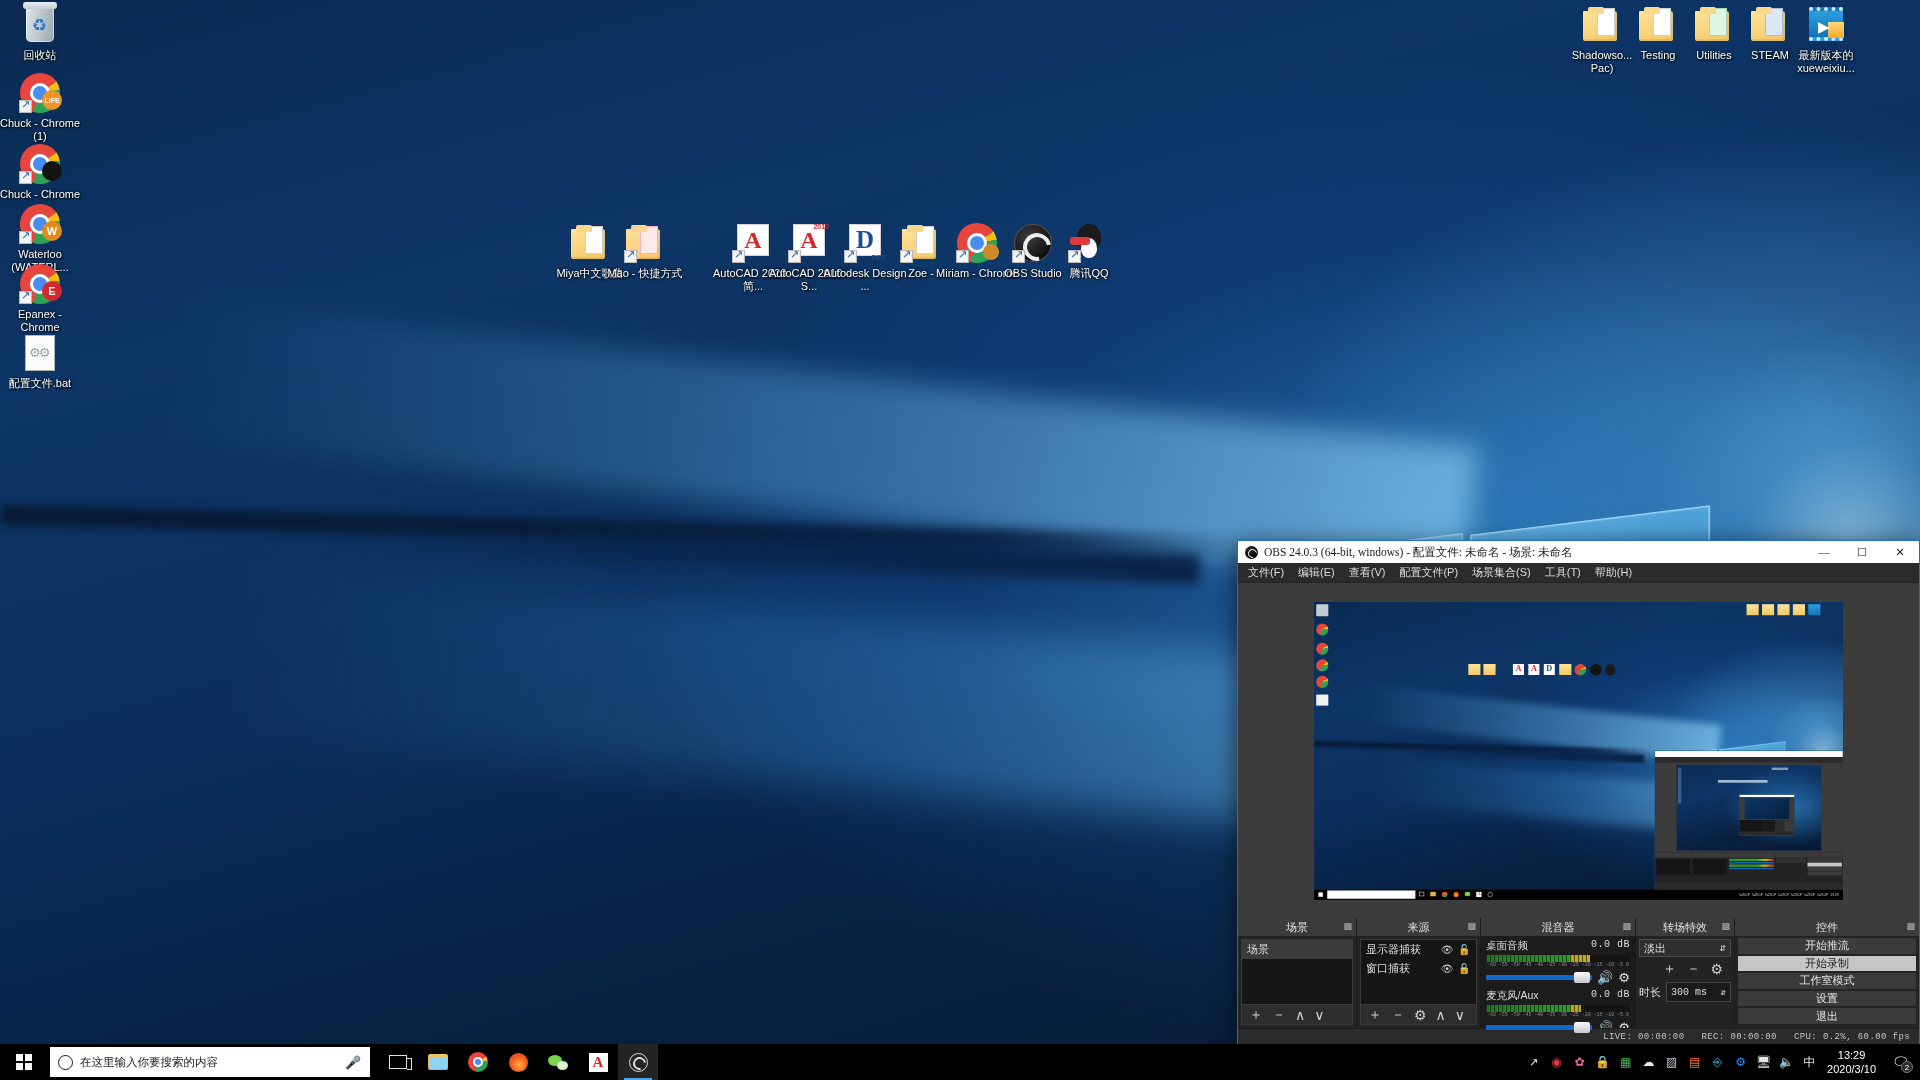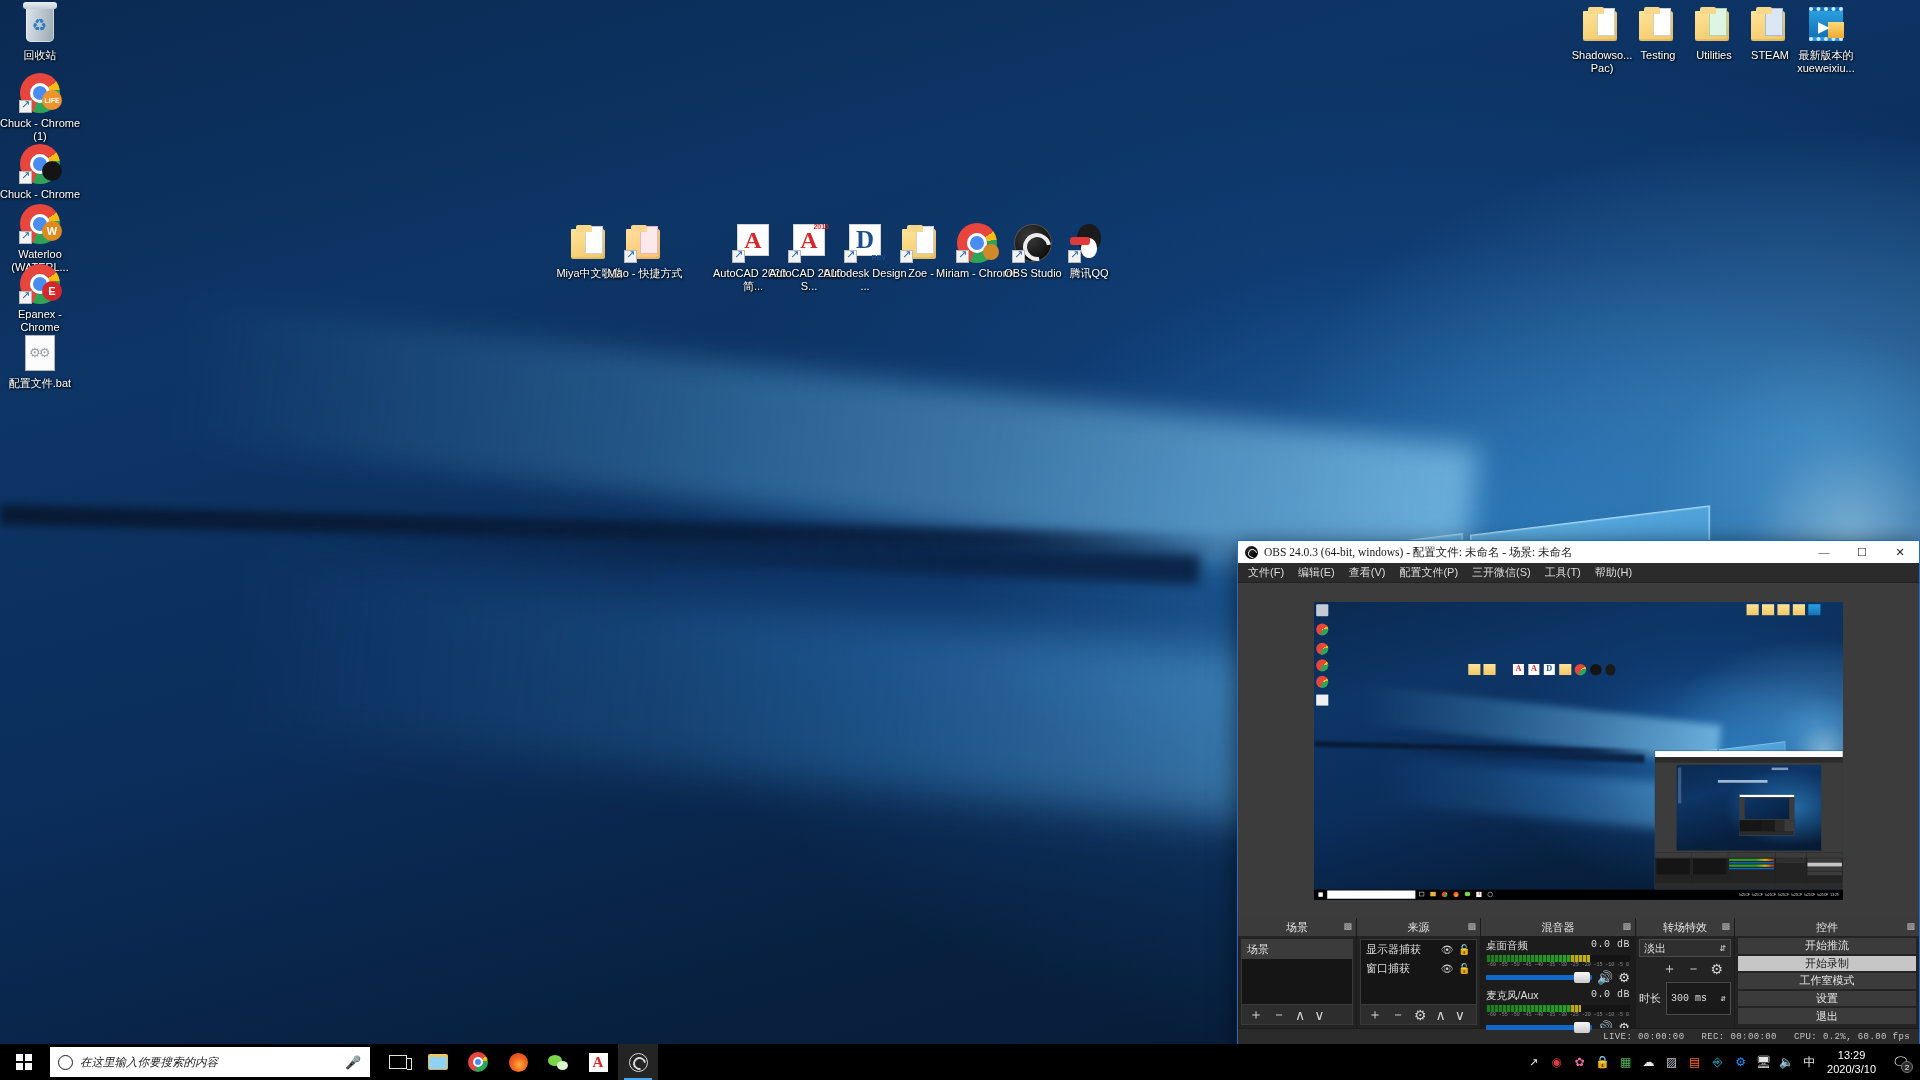--- a/index.html
+++ b/index.html
@@ -200,21 +200,21 @@
     background: linear-gradient(#fafafa,#c9c9c9); border-radius: 2px; }
   .mx-icn { font-size: 13px; color: #e0e0e0; }
 
   
   .tr-select { height: 18px; background: #2f2f2f; border: 1px solid #4a4a4a;
     display: flex; align-items: center; padding: 0 4px; font-size: 11px; color: #dcdcdc; justify-content: space-between; }
   .tr-btns { display: flex; align-items: center; justify-content: flex-end; gap: 10px;
     font-size: 14px; color: #cfcfcf; padding: 3px 8px 2px 0; }
   .tr-dur { display: flex; align-items: center; gap: 5px; margin-top: 2px; }
   .tr-dur-label { font-size: 11px; color: #dcdcdc; }
-  .tr-dur-box { flex: 1; height: 33px; background: #1a1a1a; border: 1px solid #4a4a4a;
+  .tr-dur-box { flex: 1; height: 20px; background: #1a1a1a; border: 1px solid #4a4a4a;
     display: flex; align-items: center; padding: 0 4px; font-size: 10px; color: #dcdcdc;
     font-family: "Liberation Mono", monospace; justify-content: space-between; }
 
   
   .ctl-btn { height: 17.5px; background: #3b3b3b; margin-bottom: 2px;
     display: flex; align-items: center; justify-content: center; font-size: 11px; color: #e2e2e2; }
   .ctl-btn.hl { background: #c6c6c6; color: #202020; }
 
   .obs-status { height: 16px; background: #2b2b2b; border-top: 1px solid #1c1c1c;
     display: flex; align-items: center; justify-content: flex-end; gap: 17px;
@@ -226,21 +226,21 @@
     position: absolute; left: 0; bottom: 0; width: 1920px; height: 36px;
     background: #000000; display: flex; align-items: center; z-index: 50;
   }
   .start { width: 48px; height: 36px; display: flex; align-items: center; justify-content: center; }
   .start-grid { width: 16px; height: 16px; display: grid; grid-template-columns: 1fr 1fr;
     grid-template-rows: 1fr 1fr; gap: 2px; }
   .start-grid i { background: #fff; display: block; }
   .searchbox { width: 320px; height: 30px; background: #fff; display: flex; align-items: center;
     gap: 7px; padding: 0 8px; margin-left: 2px; }
   .search-o { width: 15px; height: 15px; border: 1.8px solid #1a1a1a; border-radius: 50%; flex-shrink: 0; }
-  .search-ph { flex: 1; font-size: 11.5px; color: #222; white-space: nowrap; font-style: italic; }
+  .search-ph { flex: 1; font-size: 11.5px; color: #222; white-space: nowrap; }
   .mic { font-size: 13px; color: #333; }
   .tbicons { display: flex; align-items: center; height: 36px; margin-left: 8px; }
   .tbicon { width: 40px; height: 36px; display: flex; align-items: center; justify-content: center;
     position: relative; }
   .tbicon.act { background: rgba(255,255,255,0.14); }
   .tbicon.act::after { content:''; position:absolute; left:6px; right:6px; bottom:0; height:2px; background:#4aa7ef; }
   .tray { margin-left: auto; display: flex; align-items: center; gap: 0px; padding-right: 4px; height: 36px; }
   .trayicon { width: 23px; height: 36px; display: flex; align-items: center; justify-content: center;
     font-size: 12px; color: #e6e6e6; }
   .clock { color: #fff; font-size: 11px; line-height: 14px; text-align: center;
@@ -456,21 +456,21 @@
     <div class="wbtn">—</div>
     <div class="wbtn">☐</div>
     <div class="wbtn close">✕</div>
   </div>
 
   <div class="obs-menubar">
     <span>文件(F)</span>
     <span>编辑(E)</span>
     <span>查看(V)</span>
     <span>配置文件(P)</span>
-    <span>三开微信(S)</span>
+    <span>场景集合(S)</span>
     <span>工具(T)</span>
     <span>帮助(H)</span>
   </div>
 
   <div class="obs-preview-wrap">
     <div class="obs-canvas">
       <div class="mini">
 
         <div style="position:absolute;inset:0;background:
              radial-gradient(ellipse 1200px 700px at 78% 52%, rgba(60,170,255,0.55) 0%, rgba(30,110,200,0.18) 45%, rgba(0,0,0,0) 72%),

